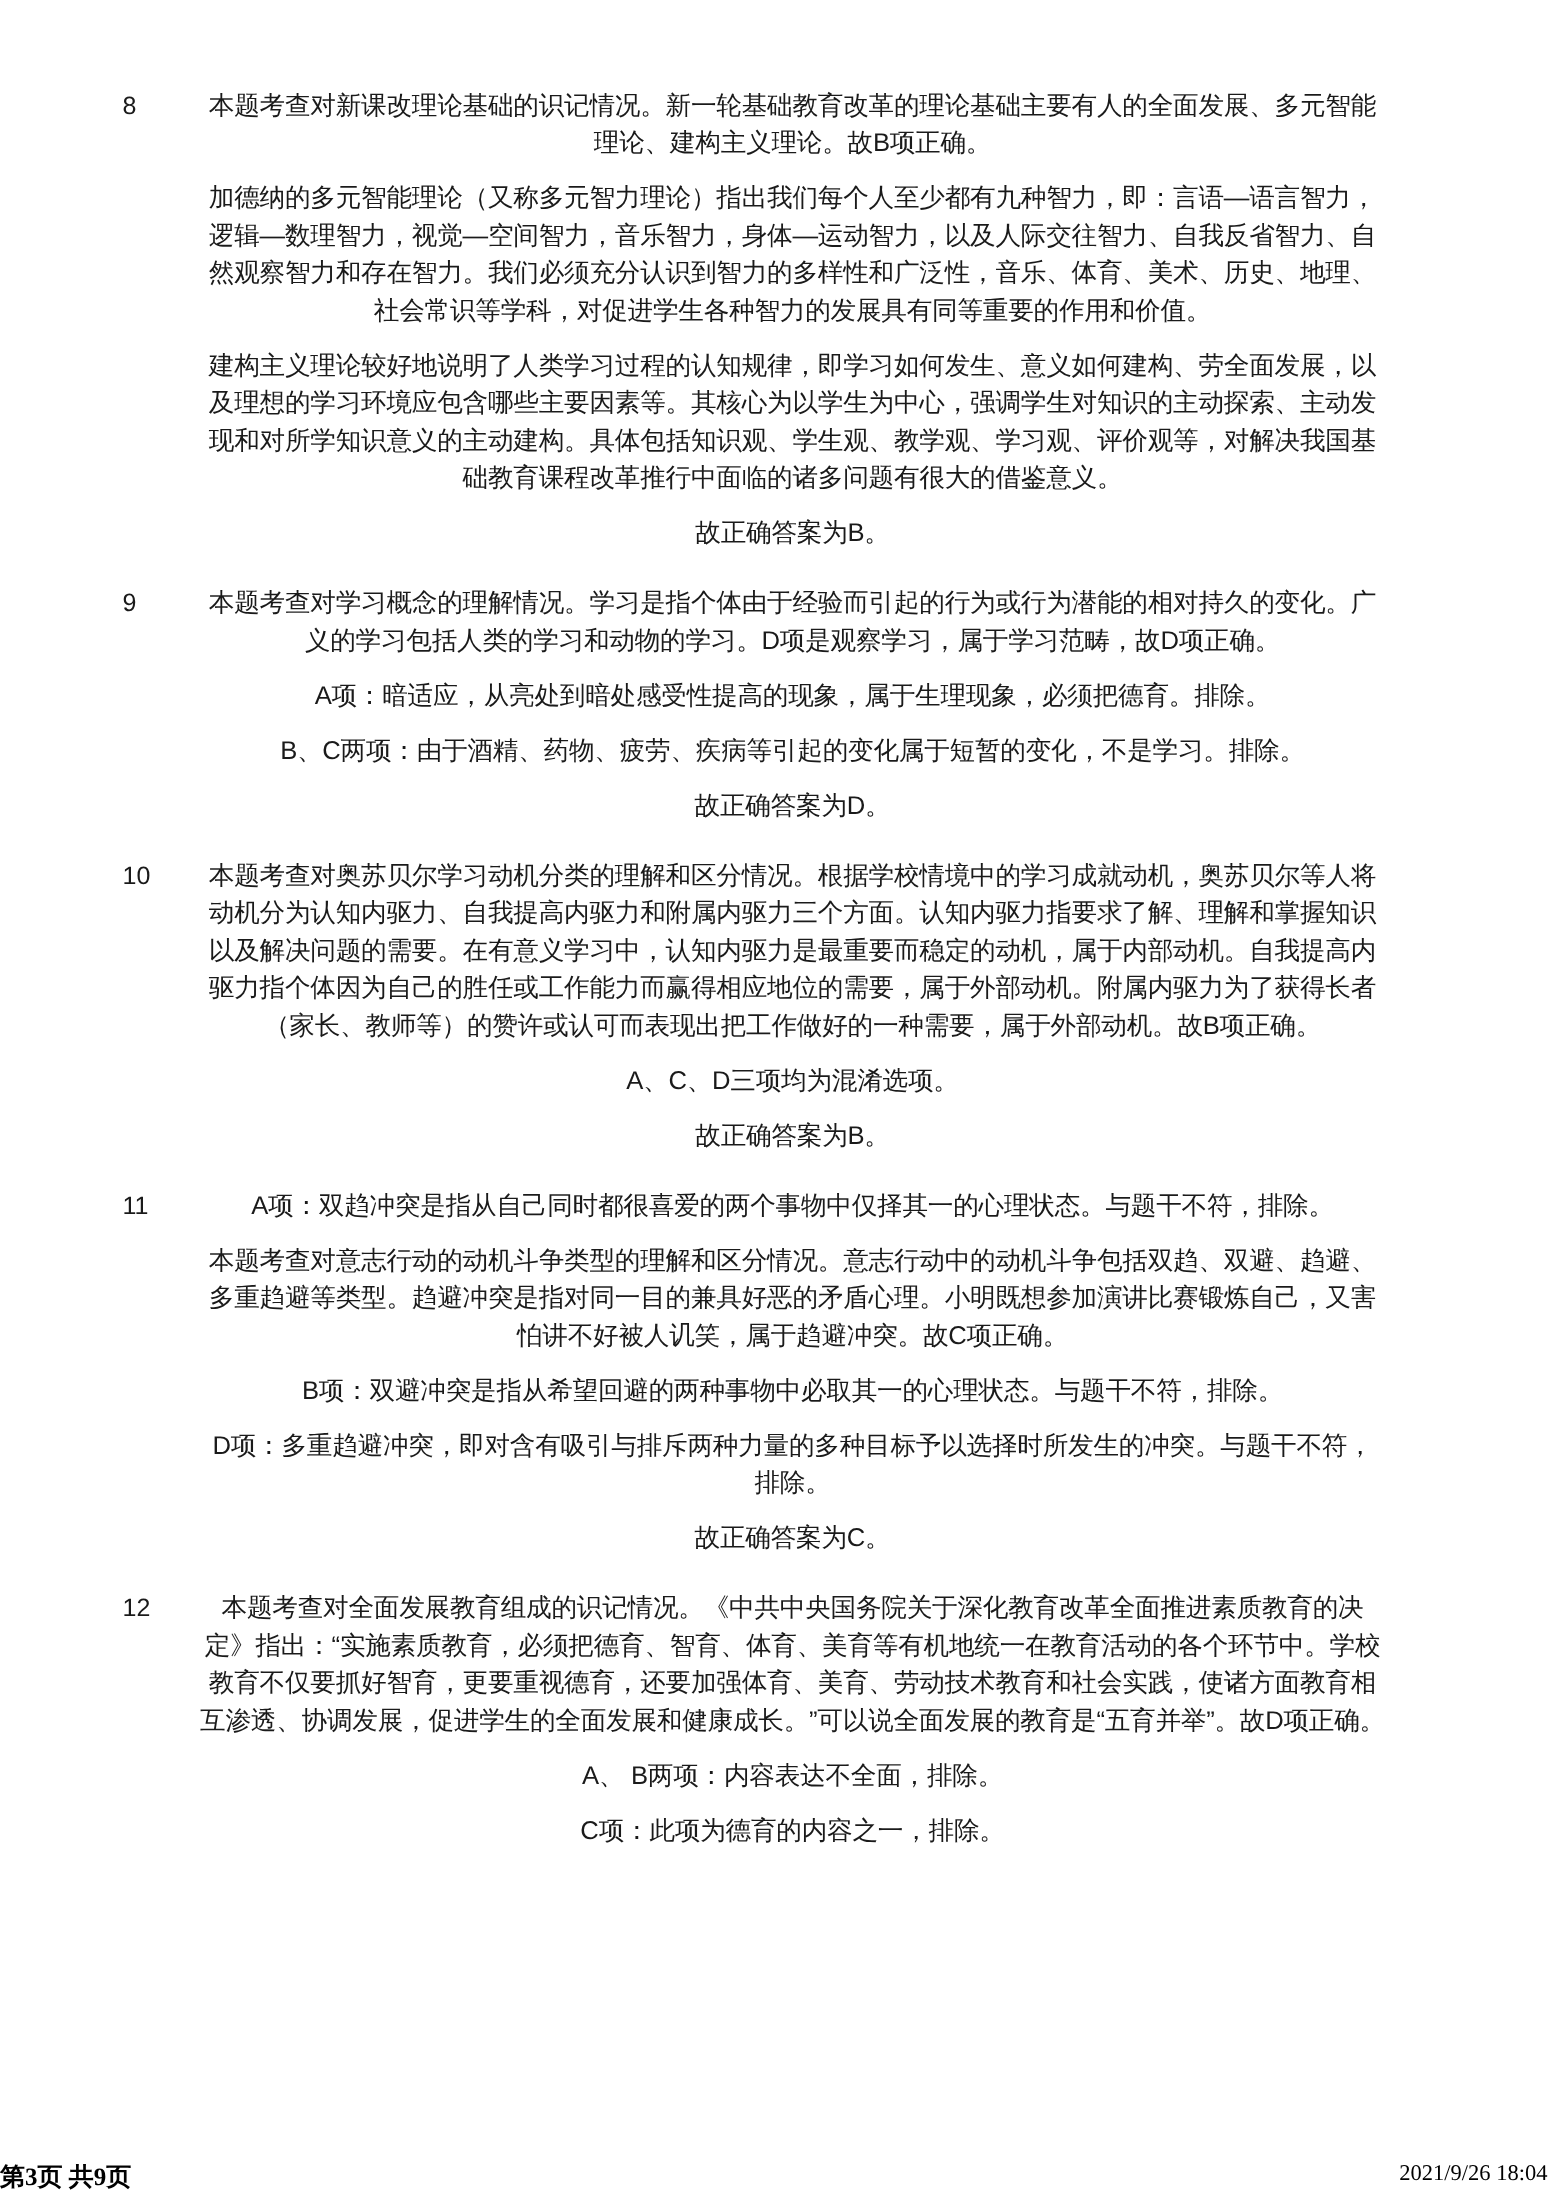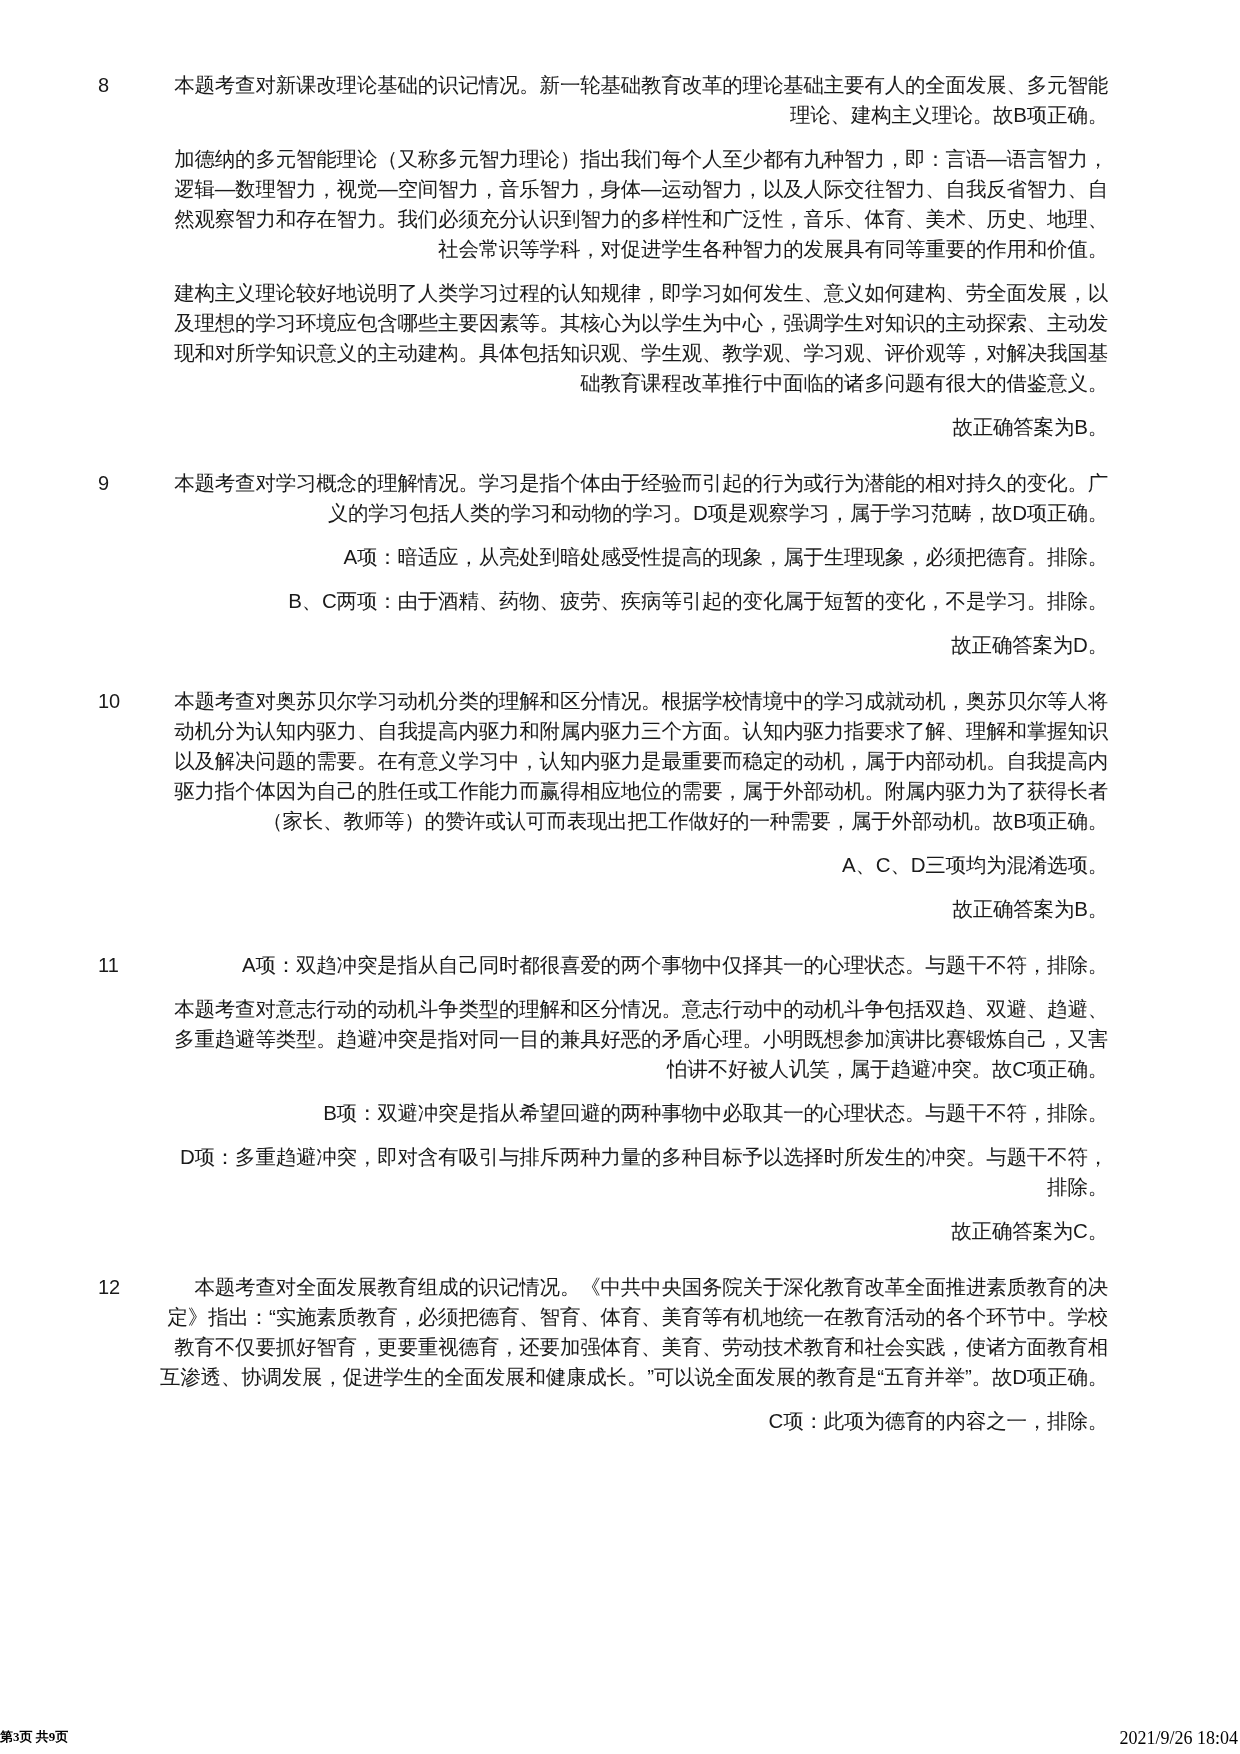--- a/index.html
+++ b/index.html
@@ -6,22 +6,22 @@
     body {
       width: 1240px; height: 1754px; position: relative; overflow: hidden;
       font-family: "Liberation Sans", "DejaVu Sans", sans-serif;
       color: #1a1a1a;
     }
     .page { position: absolute; left: 0; top: 0; width: 1240px; height: 1754px; }
     .content { position: absolute; left: 98px; top: 70px; width: 1010px; }
     .question { position: relative; display: flex; margin-bottom: 12px; }
     .qnum { width: 62px; flex: 0 0 62px; font-size: 20px; line-height: 30px; }
     .qbody { flex: 1; }
-    .para { font-size: 20.5px; line-height: 30px; margin: 0 0 14px 0; text-align: right; letter-spacing: -0.2px; }
-    .footer { position: absolute; top: 1728px; font-family: "Liberation Serif", "DejaVu Serif", serif; font-size: 13px; color: #000; font-weight: bold; }
+    .para { font-size: 20.5px; line-height: 30px; margin: 0 0 14px 0; text-align: center; letter-spacing: -0.2px; }
+    .footer { position: absolute; top: 1728px; font-family: "Liberation Serif", "DejaVu Serif", serif; font-size: 20px; color: #000; font-weight: bold; }
     .footer-left { left: 0px; }
     .footer-right { right: 2px; font-family: Liberation Serif, serif; font-weight: normal; font-size: 18px; }
   </style>
 </head>
 <body>
 
 <div class="page">
   <div class="content">
 
     <div class="question">
@@ -61,20 +61,21 @@
         <p class="para">B项：双避冲突是指从希望回避的两种事物中必取其一的心理状态。与题干不符，排除。</p>
         <p class="para">D项：多重趋避冲突，即对含有吸引与排斥两种力量的多种目标予以选择时所发生的冲突。与题干不符，排除。</p>
         <p class="para">故正确答案为C。</p>
       </div>
     </div>
 
     <div class="question">
       <div class="qnum">12</div>
       <div class="qbody">
         <p class="para">本题考查对全面发展教育组成的识记情况。《中共中央国务院关于深化教育改革全面推进素质教育的决定》指出：“实施素质教育，必须把德育、智育、体育、美育等有机地统一在教育活动的各个环节中。学校教育不仅要抓好智育，更要重视德育，还要加强体育、美育、劳动技术教育和社会实践，使诸方面教育相互渗透、协调发展，促进学生的全面发展和健康成长。”可以说全面发展的教育是“五育并举”。故D项正确。</p>
+        <p class="para">A、 B两项：内容表达不全面，排除。</p>
         <p class="para">C项：此项为德育的内容之一，排除。</p>
       </div>
     </div>
 
   </div>
 
   <div class="footer footer-left">第3页  共9页</div>
   <div class="footer footer-right">2021/9/26 18:04</div>
 </div>
 

